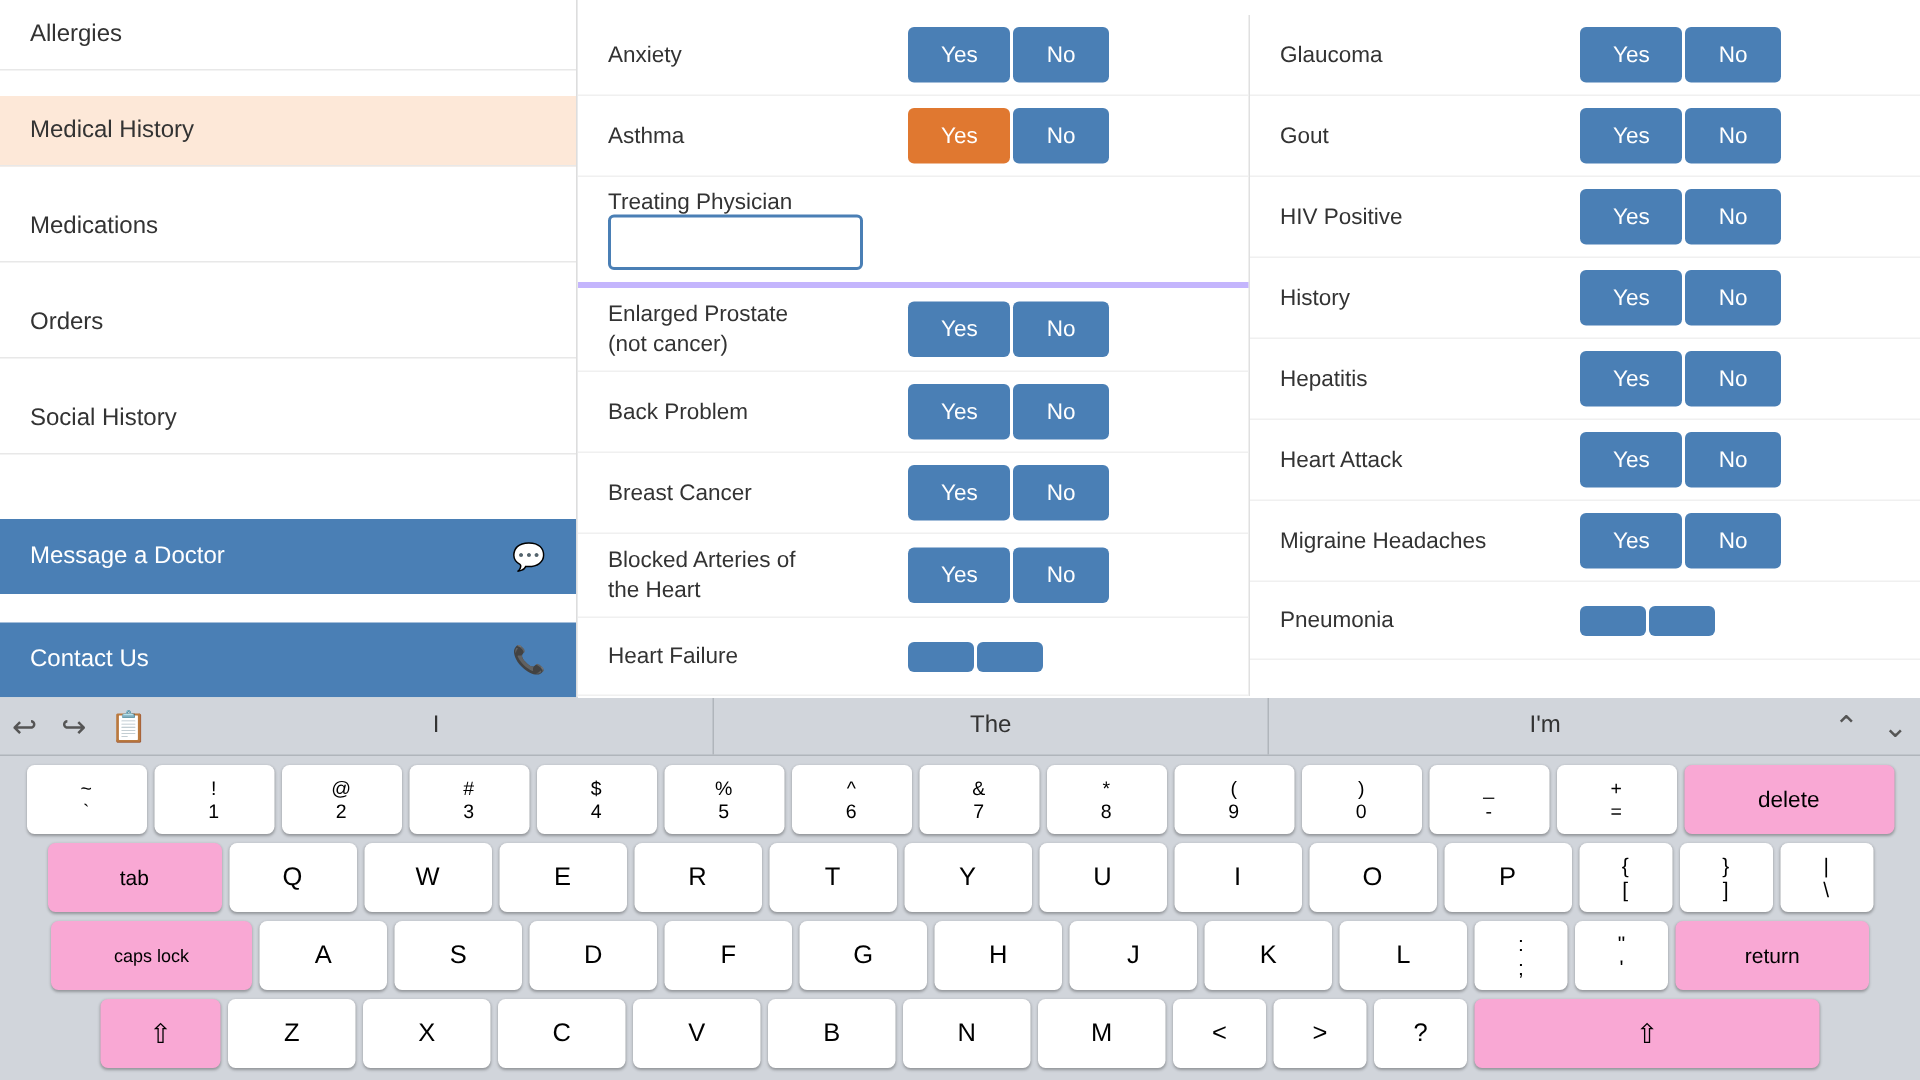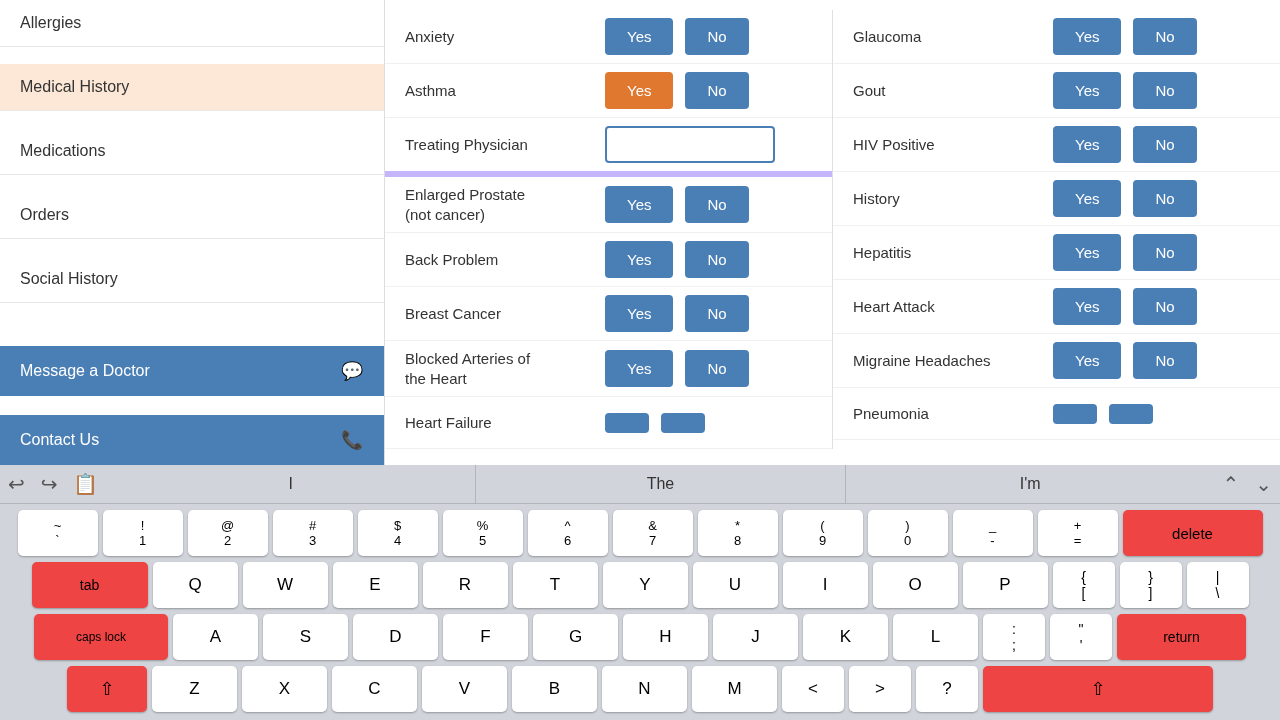--- a/index.html
+++ b/index.html
@@ -16,38 +16,38 @@
     .sidebar-item-special { display: flex; align-items: center; justify-content: space-between; padding: 14px 20px; font-size: 16px; color: #fff; cursor: pointer; }
     .sidebar-item-special.message { background: #4a7fb5; }
     .sidebar-item-special.contact { background: #4a7fb5; margin-top: 2px; }
     .sidebar-icon { font-size: 18px; }
 
     
     .content-area { flex: 1; background: #fff; overflow-y: auto; padding: 10px 0; }
 
     .condition-row { display: flex; align-items: center; padding: 8px 20px; border-bottom: 1px solid #f0f0f0; min-height: 52px; }
     .condition-name { width: 200px; font-size: 15px; color: #333; flex-shrink: 0; }
-    .btn-group { display: flex; gap: 12px; }
+    .btn-group { display: flex; gap: 2px; }
     .btn-yes, .btn-no { padding: 10px 22px; border: none; border-radius: 4px; font-size: 15px; font-weight: 500; cursor: pointer; }
     .btn-yes { background: #4a7fb5; color: #fff; }
     .btn-no { background: #4a7fb5; color: #fff; }
     .btn-yes.active-yes { background: #e07830; color: #fff; }
 
-    .treating-physician-row { display: flex; align-items: center; padding: 8px 20px; border-bottom: 6px solid #c4b5fd; min-height: 52px; }
+    .treating-physician-row { display: flex; padding: 8px 20px; border-bottom: 4px solid #c4b5fd; min-height: 52px; flex-direction: column; }
     .treating-input { border: 2px solid #4a7fb5; border-radius: 4px; padding: 8px 10px; font-size: 15px; width: 170px; outline: none; }
 
     
     .keyboard-area { background: #d1d5db; padding: 0; }
     .predictive-word { flex: 1; text-align: center; padding: 10px 0; font-size: 16px; color: #333; border-right: 1px solid #b0b5bb; cursor: pointer; }
     .predictive-word:last-child { border-right: none; }
     .control-btn { background: none; border: none; font-size: 20px; cursor: pointer; color: #555; padding: 2px 8px; }
     .keyboard-row { display: flex; justify-content: center; margin-bottom: 6px; gap: 5px; }
 
     .key { background: #fff; border: none; border-radius: 5px; font-size: 17px; color: #000; cursor: pointer; display: flex; align-items: center; justify-content: center; height: 46px; box-shadow: 0 1px 2px rgba(0,0,0,0.3); }
-    .key-special { background: #ef4444; color: #000; font-size: 14px; border-radius: 5px; border: none; cursor: pointer; display: flex; align-items: center; justify-content: center; height: 46px; box-shadow: 0 1px 2px rgba(0,0,0,0.3); }
+    .key-special { background: #f9a8d4; color: #000; font-size: 14px; border-radius: 5px; border: none; cursor: pointer; display: flex; align-items: center; justify-content: center; height: 46px; box-shadow: 0 1px 2px rgba(0,0,0,0.3); }
 
     
     .num-row .key { width: 96px; font-size: 15px; }
 
     
     .qwerty-row .key { width: 96px; }
     .qwerty-row .key-special.tab-key { width: 108px; font-size: 14px; }
 
     
     .asdf-row .key { width: 96px; }

